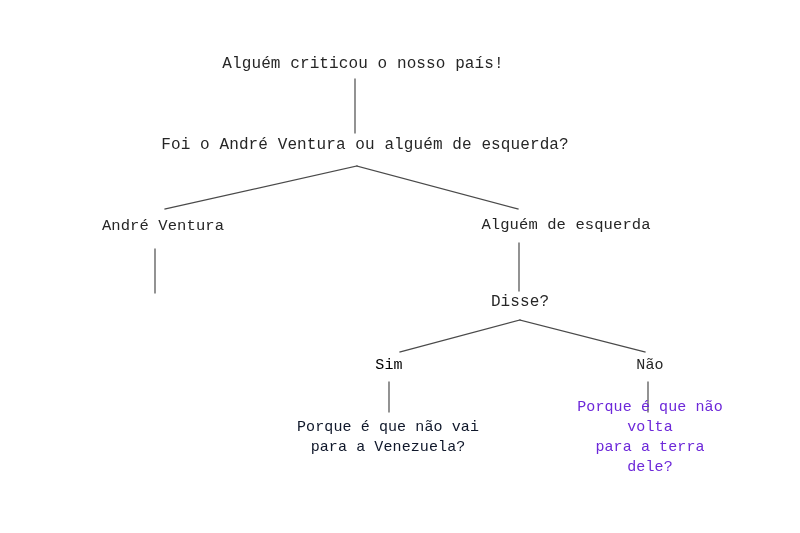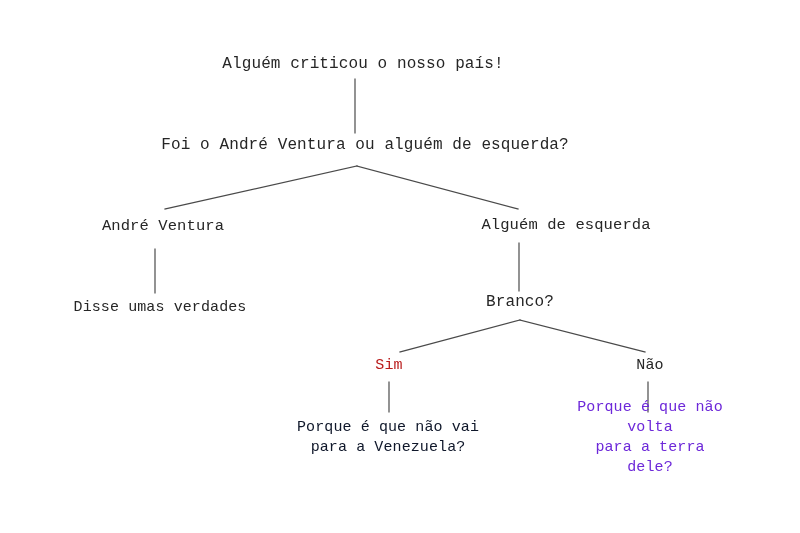--- a/index.html
+++ b/index.html
@@ -54,22 +54,21 @@
       <line x1="520" y1="320" x2="400" y2="352" stroke="#4a4a4a" stroke-width="1.2" stroke-linecap="square"></line>
       <line x1="520" y1="320" x2="645" y2="352" stroke="#4a4a4a" stroke-width="1.2" stroke-linecap="square"></line>
       <line x1="389" y1="382" x2="389" y2="412" stroke="#4a4a4a" stroke-width="1.2" stroke-linecap="square"></line>
       <line x1="648" y1="382" x2="648" y2="412" stroke="#4a4a4a" stroke-width="1.2" stroke-linecap="square"></line>
     </svg>
 
   <div class="node root" style="left: 363px; top: 65px; color: rgb(38, 38, 38);">Alguém criticou o nosso país!</div>
   <div class="node branch" style="left: 163px; top: 226px; color: rgb(38, 38, 38);">André Ventura</div>
   <div class="node question" style="left: 365px; top: 146px; color: rgb(38, 38, 38);">Foi o André Ventura ou alguém de esquerda?</div>
   <div class="node branch" style="left: 518px; top: 225px; color: rgb(38, 38, 38); margin-left: 48px;">Alguém de esquerda</div>
-  <div class="node leaf" style="left: 160px; top: 308px; color: rgb(38, 38, 38);">Disse umas verdades</div>
-  <div class="node question" style="left: 520px; top: 303px; color: rgb(38, 38, 38);">Branco?</div>
-  <div class="node small" style="left: 389px; top: 366px; color: #b91c1c;">Sim</div>
+  <div class="node question" style="left: 520px; top: 303px; color: rgb(38, 38, 38);">Disse?</div>
+  <div class="node small" style="left: 389px; top: 366px; color: #000000;">Sim</div>
   <div class="node small" style="left: 650px; top: 366px; color: rgb(38, 38, 38);">Não</div>
   <div class="node leaf" style="left: 388px; top: 438px; color: #0f172a;">Porque é que não vai
 para a Venezuela?</div>
   <div class="node leaf" style="left: 650px; top: 438px; color: #6d28d9;">Porque é que não volta
 para a terra dele?</div>
 
 </div>
 
 </body></html>

